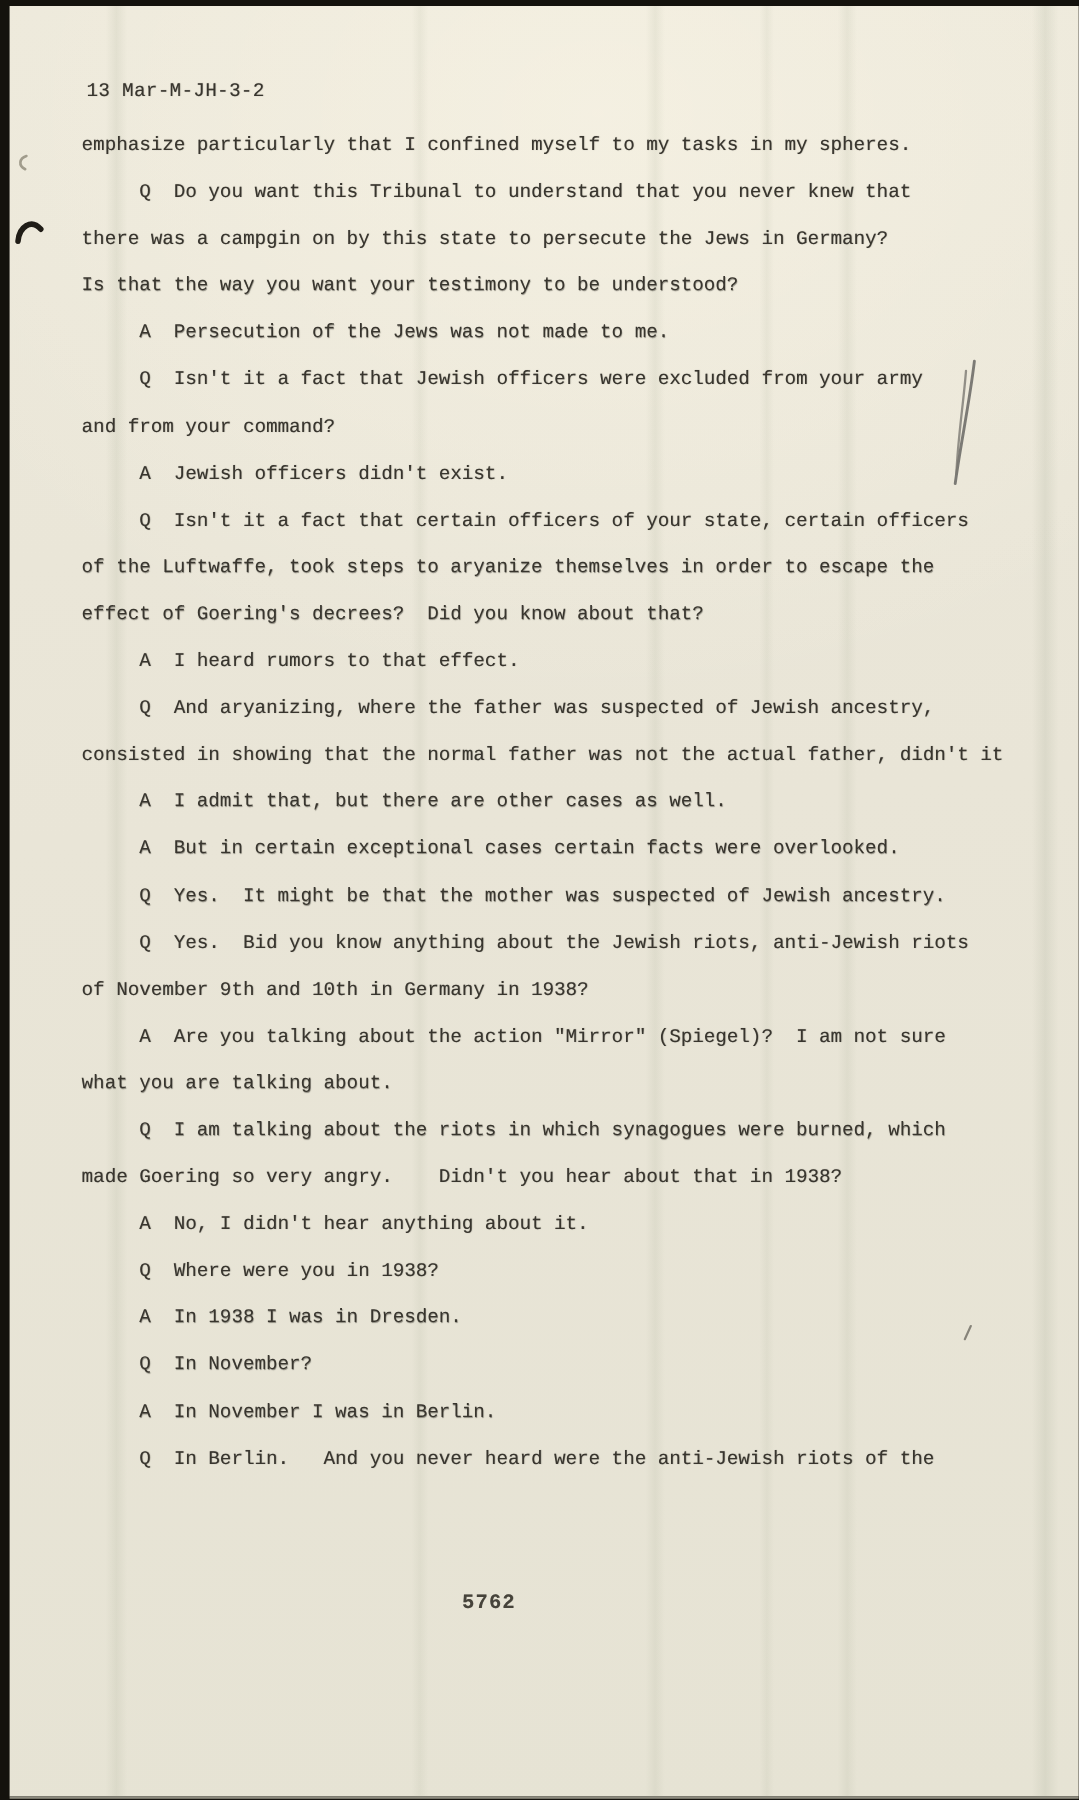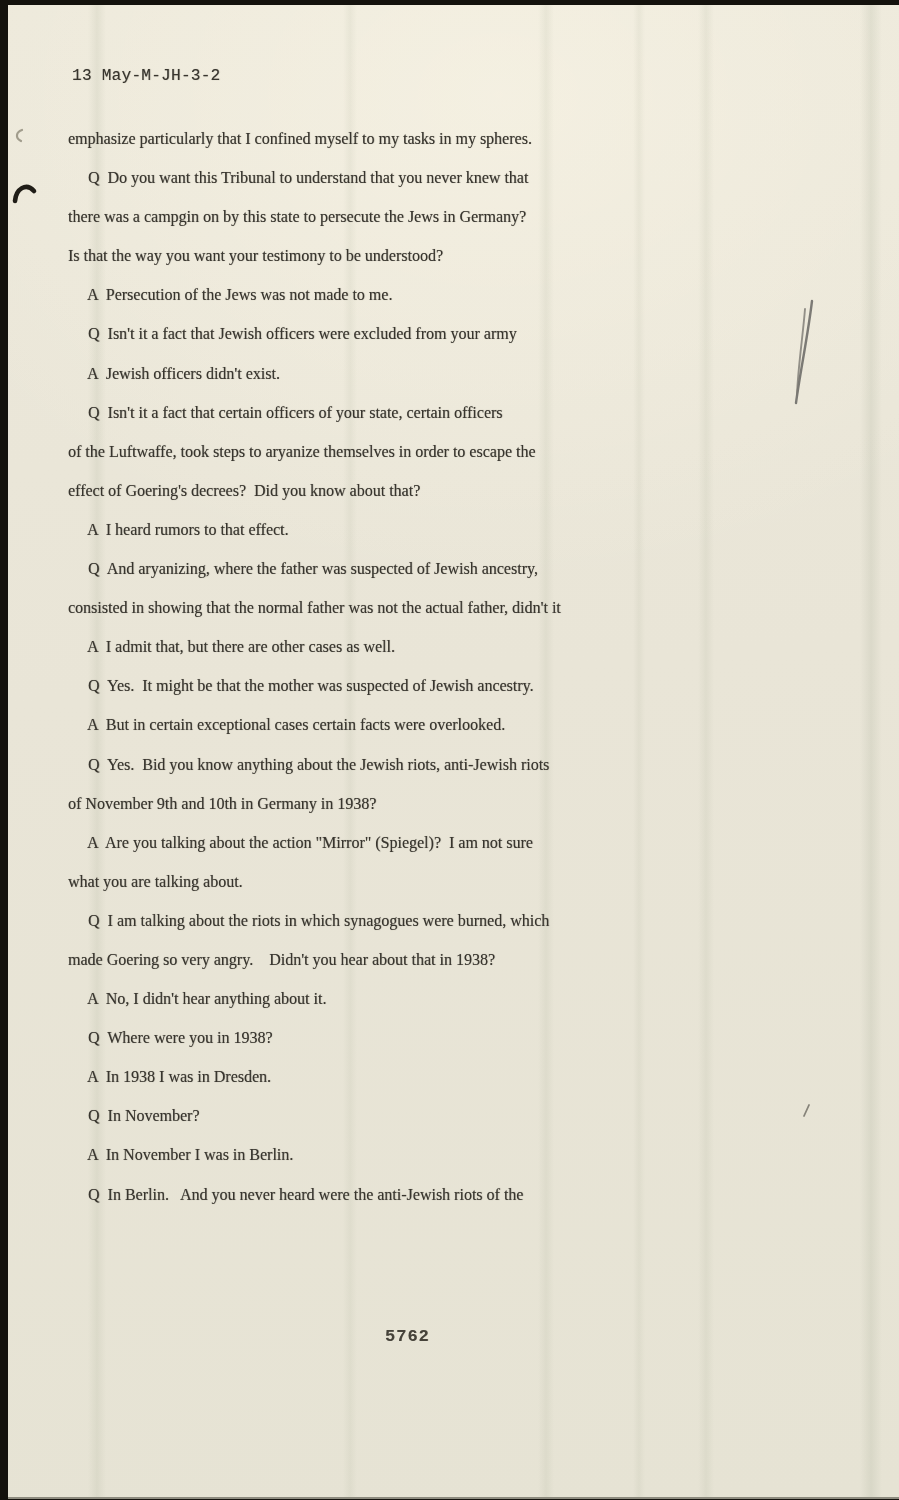--- a/index.html
+++ b/index.html
@@ -28,60 +28,61 @@
     background-size:18px 100%,14px 100%,16px 100%,12px 100%,16px 100%,22px 100%;
     background-position:80px 0,335px 0,530px 0,625px 0,690px 0,852px 0;
     background-repeat:no-repeat;
   }
   .doc-header{
     position:absolute;left:64px;top:62px;
     font-size:16px;letter-spacing:.3px;color:#38352e;
     text-shadow:.4px .4px .7px rgba(50,47,40,.5);
   }
   .transcript{
-    position:absolute;left:60px;top:114px;font-family:Liberation Serif, serif;
+    position:absolute;left:60px;top:97px;
   }
   .tline{
     white-space:pre;
     font-size:16px;line-height:39.1px;
     color:#38352e;
     text-shadow:.4px .4px .7px rgba(50,47,40,.5);
   }
   .pagenum{
     position:absolute;left:377px;top:1322px;
     font-size:17px;letter-spacing:1px;color:#46433a;
     text-shadow:.3px .3px .5px rgba(60,57,50,.4);
     font-weight:bold;
   }
   .marks{position:absolute;left:0;top:0;pointer-events:none;}
 </style>
 </head>
 <body>
 
 <div class="paper">
 
-  <div class="doc-header">13 May-M-JH-3-2</div>
+  <div class="doc-header">13 Mar-M-JH-3-2</div>
 
   <div class="transcript">
       <div class="tline">emphasize particularly that I confined myself to my tasks in my spheres.</div>
       <div class="tline">     Q  Do you want this Tribunal to understand that you never knew that</div>
       <div class="tline">there was a campgin on by this state to persecute the Jews in Germany?</div>
       <div class="tline">Is that the way you want your testimony to be understood?</div>
       <div class="tline">     A  Persecution of the Jews was not made to me.</div>
       <div class="tline">     Q  Isn't it a fact that Jewish officers were excluded from your army</div>
+      <div class="tline">and from your command?</div>
       <div class="tline">     A  Jewish officers didn't exist.</div>
       <div class="tline">     Q  Isn't it a fact that certain officers of your state, certain officers</div>
       <div class="tline">of the Luftwaffe, took steps to aryanize themselves in order to escape the</div>
       <div class="tline">effect of Goering's decrees?  Did you know about that?</div>
       <div class="tline">     A  I heard rumors to that effect.</div>
       <div class="tline">     Q  And aryanizing, where the father was suspected of Jewish ancestry,</div>
       <div class="tline">consisted in showing that the normal father was not the actual father, didn't it</div>
       <div class="tline">     A  I admit that, but there are other cases as well.</div>
+      <div class="tline">     A  But in certain exceptional cases certain facts were overlooked.</div>
       <div class="tline">     Q  Yes.  It might be that the mother was suspected of Jewish ancestry.</div>
-      <div class="tline">     A  But in certain exceptional cases certain facts were overlooked.</div>
       <div class="tline">     Q  Yes.  Bid you know anything about the Jewish riots, anti-Jewish riots</div>
       <div class="tline">of November 9th and 10th in Germany in 1938?</div>
       <div class="tline">     A  Are you talking about the action "Mirror" (Spiegel)?  I am not sure</div>
       <div class="tline">what you are talking about.</div>
       <div class="tline">     Q  I am talking about the riots in which synagogues were burned, which</div>
       <div class="tline">made Goering so very angry.    Didn't you hear about that in 1938?</div>
       <div class="tline">     A  No, I didn't hear anything about it.</div>
       <div class="tline">     Q  Where were you in 1938?</div>
       <div class="tline">     A  In 1938 I was in Dresden.</div>
       <div class="tline">     Q  In November?</div>

